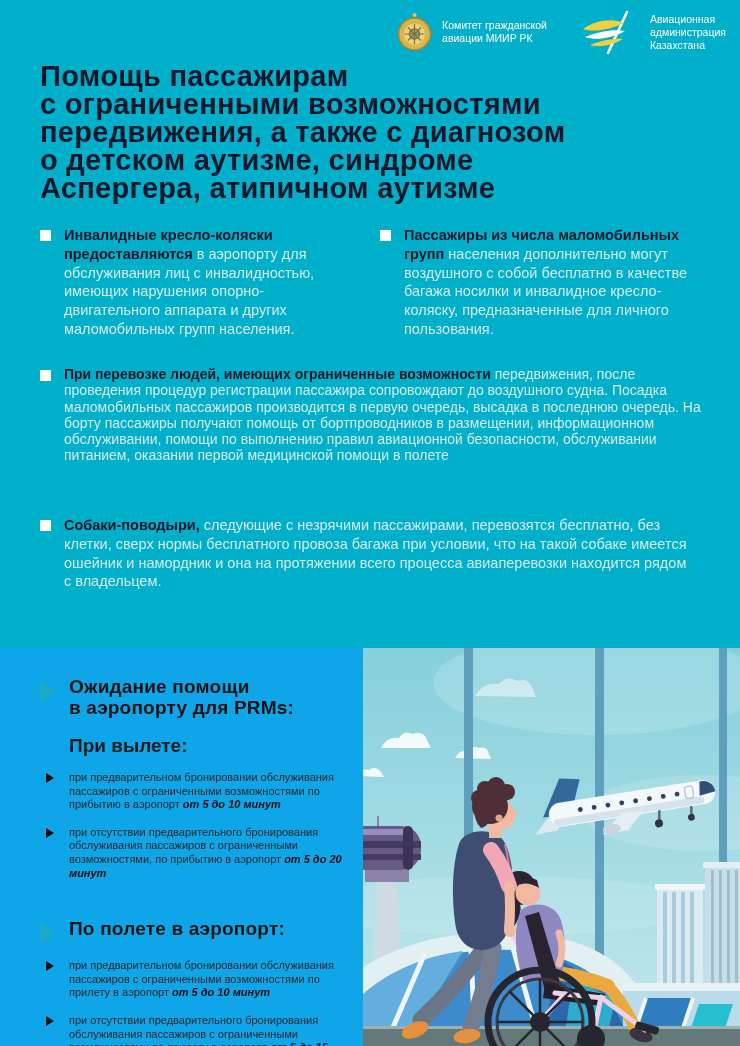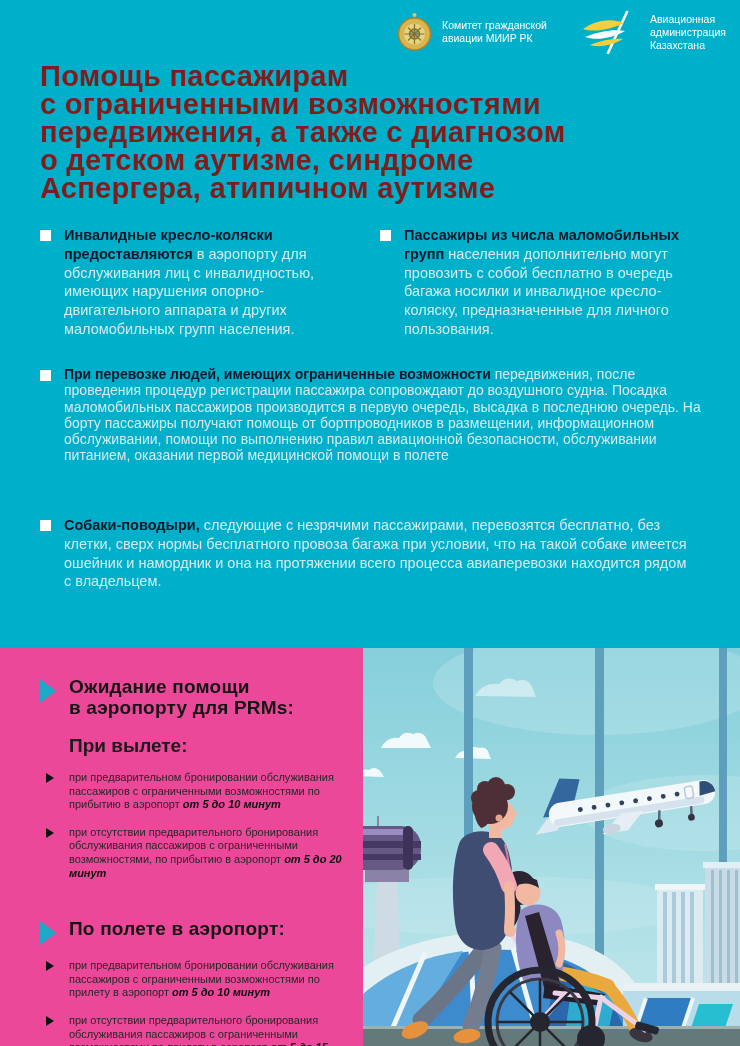--- a/index.html
+++ b/index.html
@@ -6,37 +6,37 @@
   html,body { width:740px; }
   body { font-family:"Liberation Sans","DejaVu Sans",sans-serif; }
   .page { position:relative; width:740px; height:1046px; background:#00b0cb; overflow:hidden; }
 
   
   .hdr { position:absolute; top:10px; left:0; right:14px; display:flex; justify-content:flex-end; align-items:center; gap:34px;margin-left:40px; }
   .logo { display:flex; align-items:center; gap:9px; }
   .logo-text { color:#fff; font-size:10.5px; line-height:13px; white-space:pre-line; font-weight:500; }
 
   
-  .title { position:absolute; left:40px; top:62px; color:#7f1d1d; font-weight:700;
+  .title { position:absolute; left:40px; top:62px; color:#0f172a; font-weight:700;
            font-size:29px; line-height:28px; letter-spacing:0.3px; white-space:pre-line; }
 
   
   .cols { position:absolute; left:40px; top:226px; width:670px; display:flex; gap:24px; }
   .col-a { width:316px; flex:none; }
   .col-b { flex:1; }
   .bullet { display:flex; gap:13px; }
   .sq { width:11px; height:11px; background:#ffffff; margin-top:4px; flex:none; }
   .btxt { font-size:14.5px; line-height:18.8px; color:#d5ecf1; }
   .btxt b { color:#0f172a; font-weight:700; }
   .wide1 { position:absolute; left:40px; top:366px; width:676px; }
   .wide1 .btxt { line-height:16.3px; font-size:14px; }
   .wide2 { position:absolute; left:40px; top:516px; width:650px; }
 
   
-  .card { position:absolute; left:0; top:648px; width:740px; height:398px; background:#ec4899; }
+  .card { position:absolute; left:0; top:648px; width:740px; height:398px; background:#0ea5e9; }
   .card-left { position:absolute; left:40px; top:28px; width:322px; }
   .sec { display:flex; gap:13px; }
   .tri-teal { width:0; height:0; border-left:16px solid #1daac9; border-top:12px solid transparent;
               border-bottom:12px solid transparent; margin-top:3px; flex:none; }
   .sec-title { font-size:19px; line-height:21px; font-weight:800; color:#141414; white-space:pre-line; letter-spacing:0.2px; }
   .sub { margin:17px 0 0 29px; font-size:19px; font-weight:700; color:#1a1a1a; }
   .mini { display:flex; gap:15px; margin:14px 0 0 6px; }
   .tri-blk { width:0; height:0; border-left:8px solid #101010; border-top:5px solid transparent;
              border-bottom:5px solid transparent; margin-top:2px; flex:none; }
   .mtxt { font-size:11px; line-height:13.6px; color:#272727; width:292px; }
@@ -81,21 +81,21 @@
 о детском аутизме, синдроме
 Аспергера, атипичном аутизме</h1>
 
   <div class="cols">
     <div class="col-a bullet">
       <span class="sq"></span>
       <div class="btxt"><b>Инвалидные кресло-коляски предоставляются</b><span> в аэропорту для обслуживания лиц с инвалидностью, имеющих нарушения опорно-двигательного аппарата и других маломобильных групп населения.</span></div>
     </div>
     <div class="col-b bullet">
       <span class="sq"></span>
-      <div class="btxt"><b>Пассажиры из числа маломобильных групп</b><span> населения дополнительно могут провозить с собой бесплатно в очередь багажа носилки и инвалидное кресло-коляску, предназначенные для личного пользования.</span></div>
+      <div class="btxt"><b>Пассажиры из числа маломобильных групп</b><span> населения дополнительно могут воздушного с собой бесплатно в качестве багажа носилки и инвалидное кресло-коляску, предназначенные для личного пользования.</span></div>
     </div>
   </div>
 
   <div class="wide1 bullet">
     <span class="sq"></span>
     <div class="btxt"><b>При перевозке людей, имеющих ограниченные возможности</b><span> передвижения, после проведения процедур регистрации пассажира сопровождают до воздушного судна. Посадка маломобильных пассажиров производится в первую очередь, высадка в последнюю очередь. На борту пассажиры получают помощь от бортпроводников в размещении, информационном обслуживании, помощи по выполнению правил авиационной безопасности, обслуживании питанием, оказании первой медицинской помощи в полете</span></div>
   </div>
 
   <div class="wide2 bullet">
     <span class="sq"></span>

